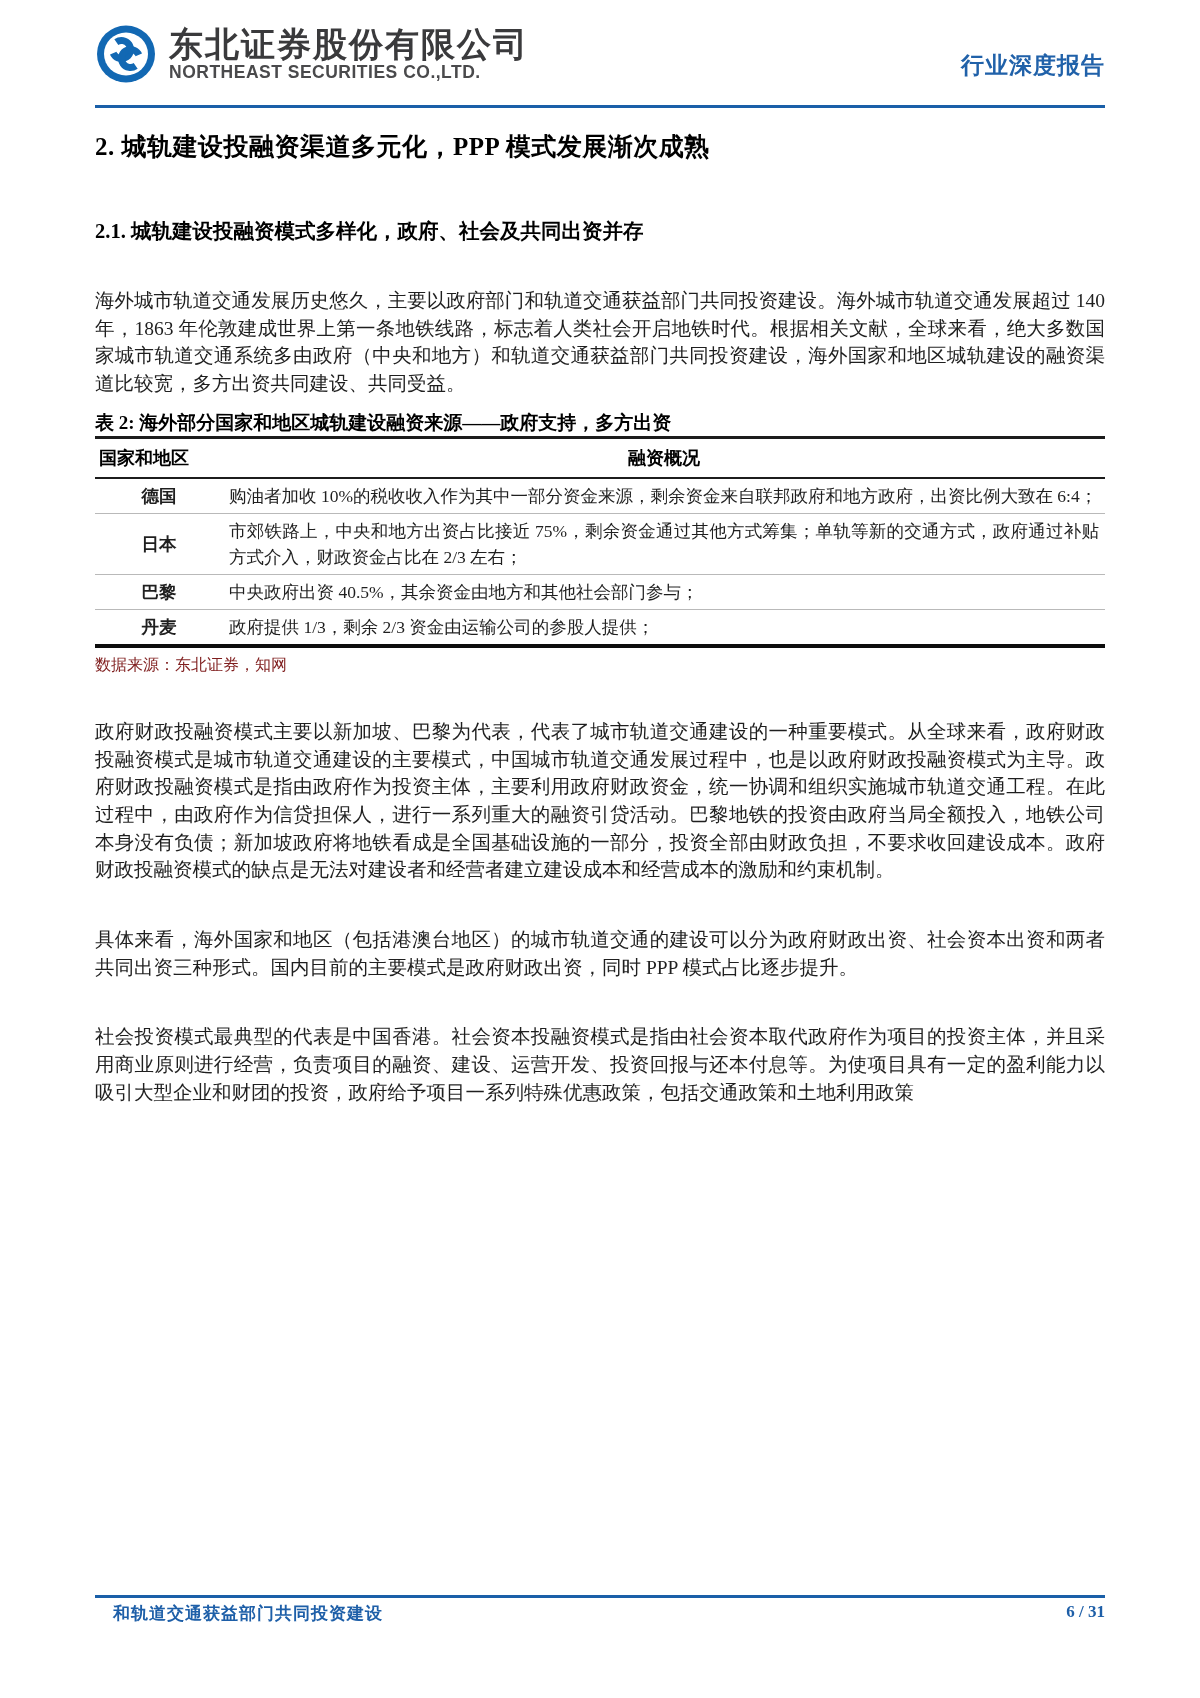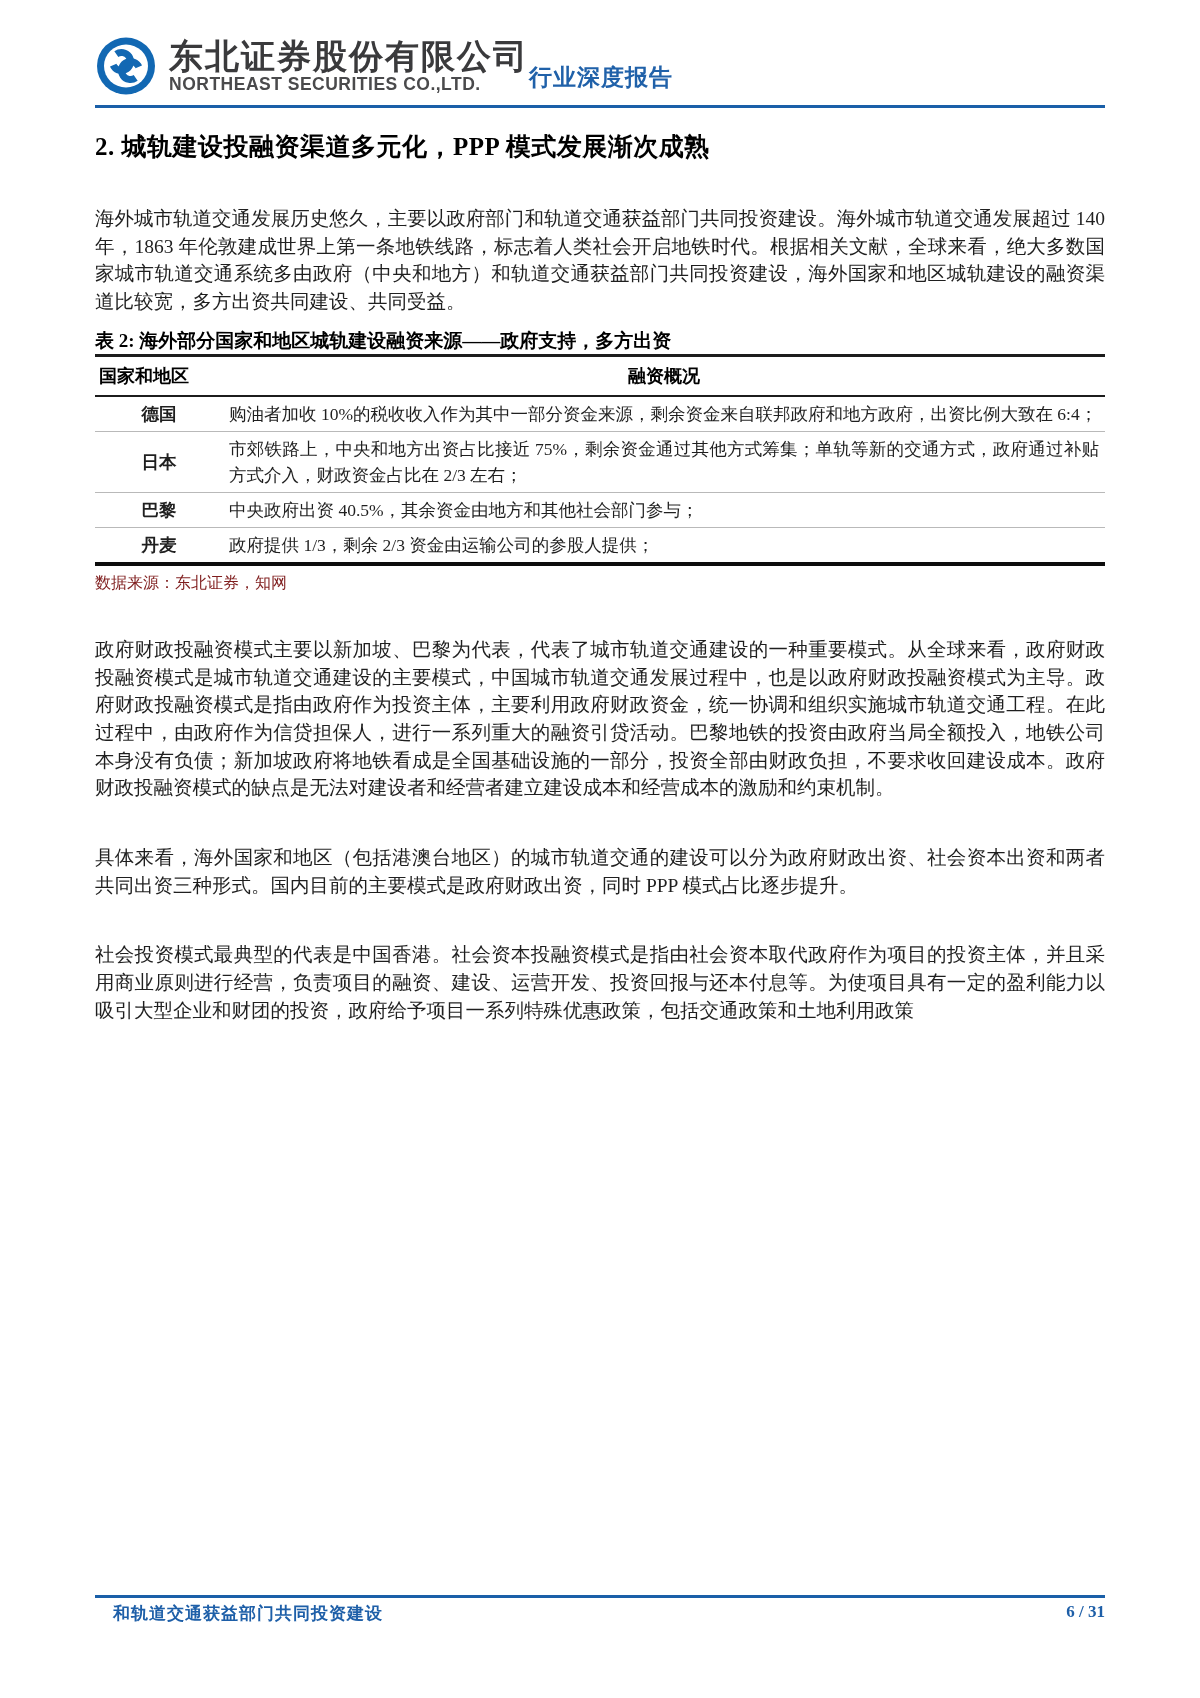--- a/index.html
+++ b/index.html
@@ -15,21 +15,22 @@
     overflow: hidden;
   }
   
   .header {
     position: absolute;
     top: 38px; left: 95px; right: 95px;
     height: 70px;
     border-bottom: 3px solid #1a5fa8;
     display: flex;
     align-items: flex-end;
-    padding-bottom: 8px;
+    justify-content: space-between;
+    padding-bottom: 20px;
   }
   .brand { display: flex; align-items: center; gap: 12px; }
   .brand-logo { width: 62px; height: 62px; }
   .brand-names { display: flex; flex-direction: column; line-height: 1.05; }
   .brand-cn {
     font-size: 34px; font-weight: bold; color: #3a3a3c;
     letter-spacing: 2px; font-family: "Liberation Sans", sans-serif;
   }
   .brand-en {
     font-size: 17.5px; font-weight: bold; color: #4a4a4c;
@@ -140,20 +141,21 @@
       </div>
     </div>
     <div class="report-type">行业深度报告</div>
   </div>
 
   <div class="content">
 
 
     <div class="h2">2. 城轨建设投融资渠道多元化，PPP 模式发展渐次成熟</div>
 
+    <div class="h3">2.1.  城轨建设投融资模式多样化，政府、社会及共同出资并存</div>
 
     <p class="para p2">海外城市轨道交通发展历史悠久，主要以政府部门和轨道交通获益部门共同投资建设。海外城市轨道交通发展超过 140 年，1863 年伦敦建成世界上第一条地铁线路，标志着人类社会开启地铁时代。根据相关文献，全球来看，绝大多数国家城市轨道交通系统多由政府（中央和地方）和轨道交通获益部门共同投资建设，海外国家和地区城轨建设的融资渠道比较宽，多方出资共同建设、共同受益。</p>
 
     <div class="tbl-caption">表 2: 海外部分国家和地区城轨建设融资来源——政府支持，多方出资</div>
 
     <table class="data-table">
       <thead>
         <tr>
           <th class="col-country">国家和地区</th>
           <th class="col-desc">融资概况</th>

